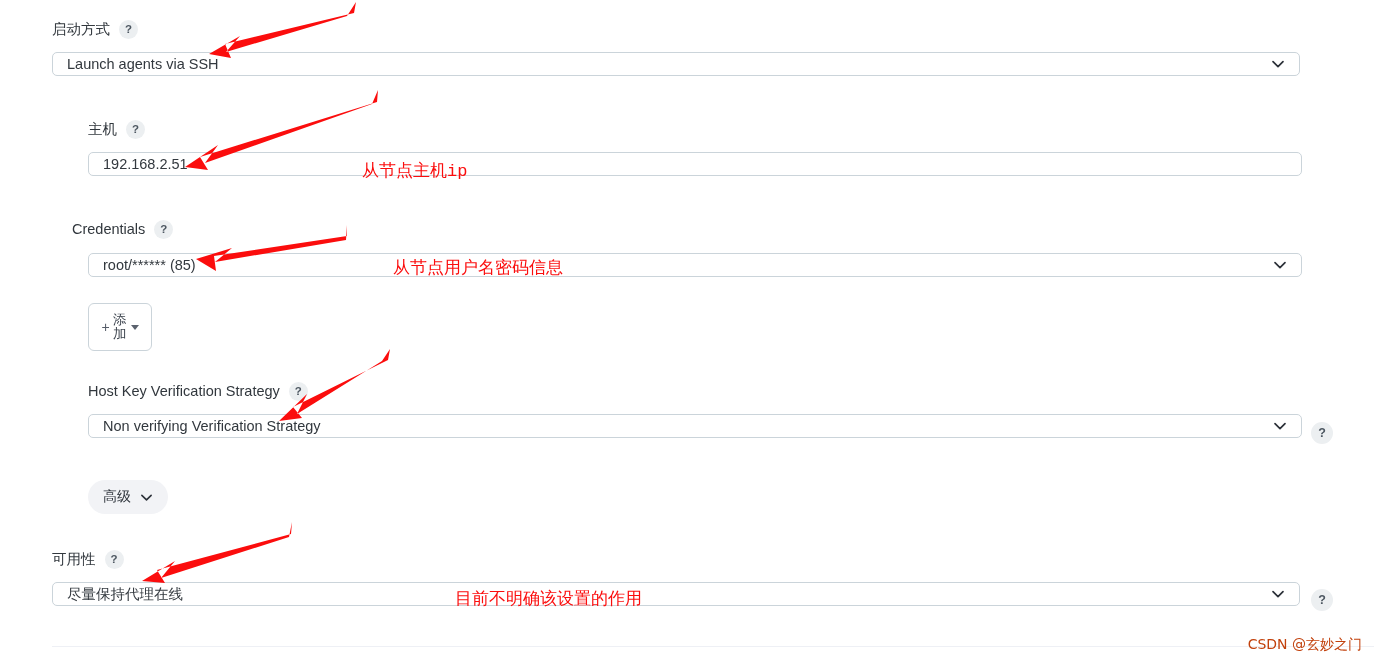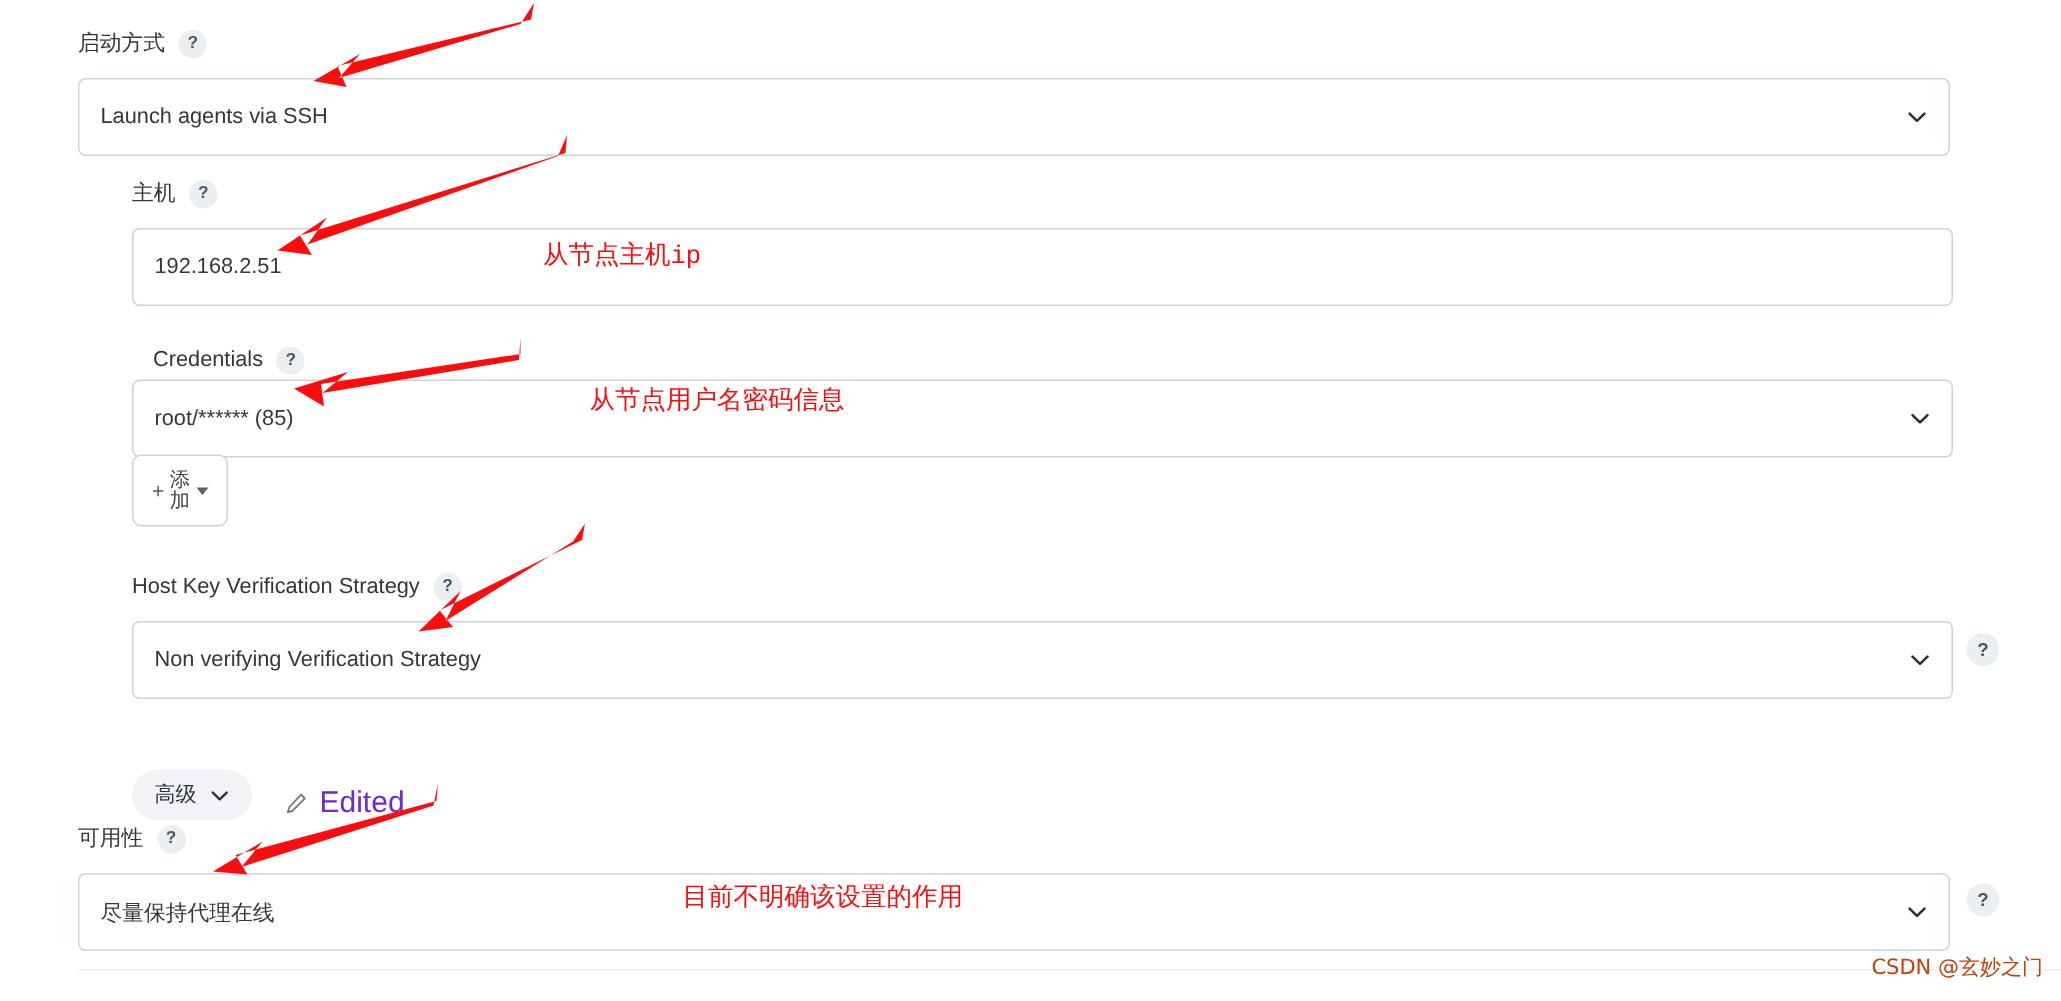--- a/index.html
+++ b/index.html
@@ -25,21 +25,21 @@
     display: flex; align-items: center; justify-content: center;
     flex: 0 0 auto; cursor: pointer;
   }
   .help-badge.standalone {
     width: 22px; height: 22px; font-size: 12.5px;
   }
 
   
   .ctl {
     position: relative;
-    height: 52px;
+    height: 24px;
     border: 1px solid #cbd4da;
     border-radius: 5px;
     background: #fff;
     display: flex; align-items: center;
     padding: 0 14px;
     font-size: 14.5px; color: #32383e;
     cursor: text;
   }
   .ctl.select { cursor: pointer; padding-right: 44px; }
   .ctl .val { white-space: nowrap; overflow: hidden; text-overflow: ellipsis; }
@@ -76,21 +76,21 @@
   }
   .add-btn .caret {
     width: 0; height: 0;
     border-left: 4.5px solid transparent;
     border-right: 4.5px solid transparent;
     border-top: 5px solid #5b626e;
     margin-left: 2px;
   }
 
   
-  .adv-row { display: flex; align-items: flex-end; gap: 22px; }
+  .adv-row { display: flex; align-items: flex-end; gap: 22px; flex-direction: column; }
   .pill {
     display: flex; align-items: center; gap: 9px;
     height: 34px; padding: 0 15px;
     background: #f2f3f6; border-radius: 18px;
     font-size: 14px; color: #2f353c; cursor: pointer;
   }
   .edited {
     display: flex; align-items: center; gap: 8px;
     font-size: 20px; color: #6d28d9; cursor: pointer; margin-top: 44px;
   }
@@ -143,21 +143,21 @@
 
     <div class="field-label" style="position:absolute; left:18px; top:12px;">
       <span class="label-text">主机</span>
       <span class="help-badge">?</span>
     </div>
 
     <div class="ctl" style="position:absolute; left:18px; top:44px; width:1214px;">
       <span class="val">192.168.2.51</span>
     </div>
 
-    <div class="field-label" style="position:absolute; left:32px; top:112px;margin-top:11px;">
+    <div class="field-label" style="position:absolute; left:2px; top:112px;">
       <span class="label-text">Credentials</span>
       <span class="help-badge">?</span>
     </div>
 
     <div class="ctl select" style="position:absolute; left:18px; top:145px; width:1214px;">
       <span class="val">root/****** (85)</span>
       <span class="chev">
         <svg viewBox="0 0 14 14">
             <path d="M2 4.7 L7 9.6 L12 4.7" fill="none" stroke="#2c3139" stroke-width="1.7" stroke-linecap="round" stroke-linejoin="round"></path>
           </svg>

